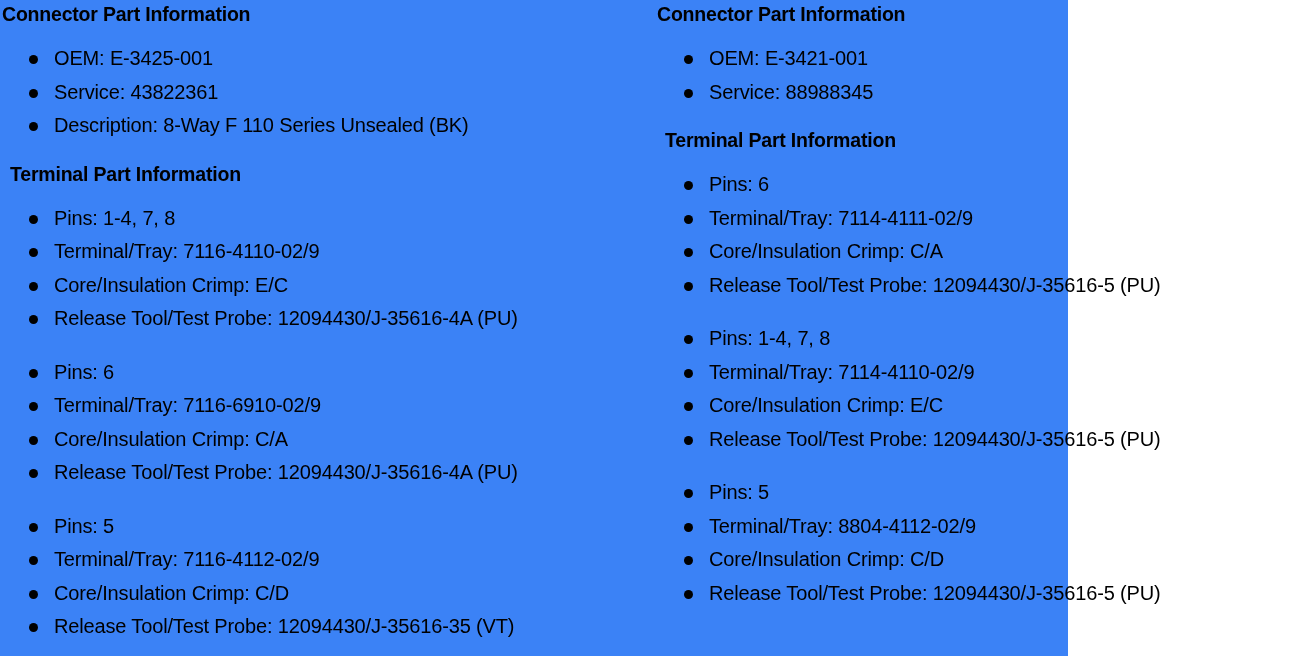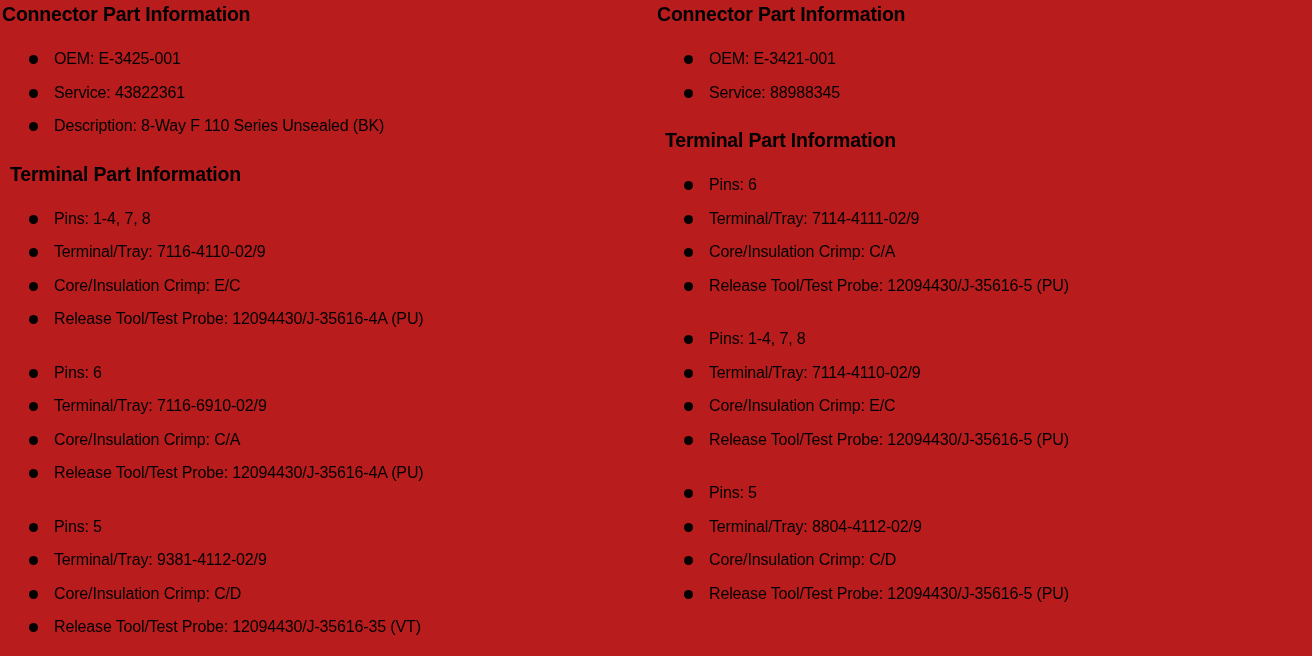--- a/index.html
+++ b/index.html
@@ -10,23 +10,23 @@
   body {
     width: 1312px;
     height: 656px;
     overflow: hidden;
     font-family: "Liberation Sans", sans-serif;
     color: #000000;
     -webkit-font-smoothing: none;
   }
   .page {
     position: relative;
-    width: 1312px;
+    width: 1068px;
     height: 656px;
-    background: #b91c1c;
+    background: #3b82f6;
   }
   .column {
     position: absolute;
     top: 0;
     width: 650px;
   }
   .col-left  { left: 2px; }
   .col-right { left: 657px; }
 
   .section-heading {
@@ -46,21 +46,21 @@
     margin: 0;
     padding: 0;
     list-style: none;
   }
   .group-gap { margin-top: 20px; }
   .first-group { margin-top: 17px; }
 
   .bullet-item {
     display: block;
     position: relative;
-    font-size: 16px;
+    font-size: 20px;
     line-height: 33.5px;
     white-space: nowrap;
     padding-left: 52px;
     letter-spacing: -0.15px;
   }
   .bullet-dot {
     position: absolute;
     left: 27px;
     top: 13px;
     width: 9px;
@@ -136,21 +136,21 @@
       </li>
     </ul>
 
     <ul class="bullet-group group-gap">
       <li class="bullet-item">
         <span class="bullet-dot"></span>
         <span class="bullet-text">Pins: 5</span>
       </li>
       <li class="bullet-item">
         <span class="bullet-dot"></span>
-        <span class="bullet-text">Terminal/Tray: 9381-4112-02/9</span>
+        <span class="bullet-text">Terminal/Tray: 7116-4112-02/9</span>
       </li>
       <li class="bullet-item">
         <span class="bullet-dot"></span>
         <span class="bullet-text">Core/Insulation Crimp: C/D</span>
       </li>
       <li class="bullet-item">
         <span class="bullet-dot"></span>
         <span class="bullet-text">Release Tool/Test Probe: 12094430/J-35616-35 (VT)</span>
       </li>
     </ul>

